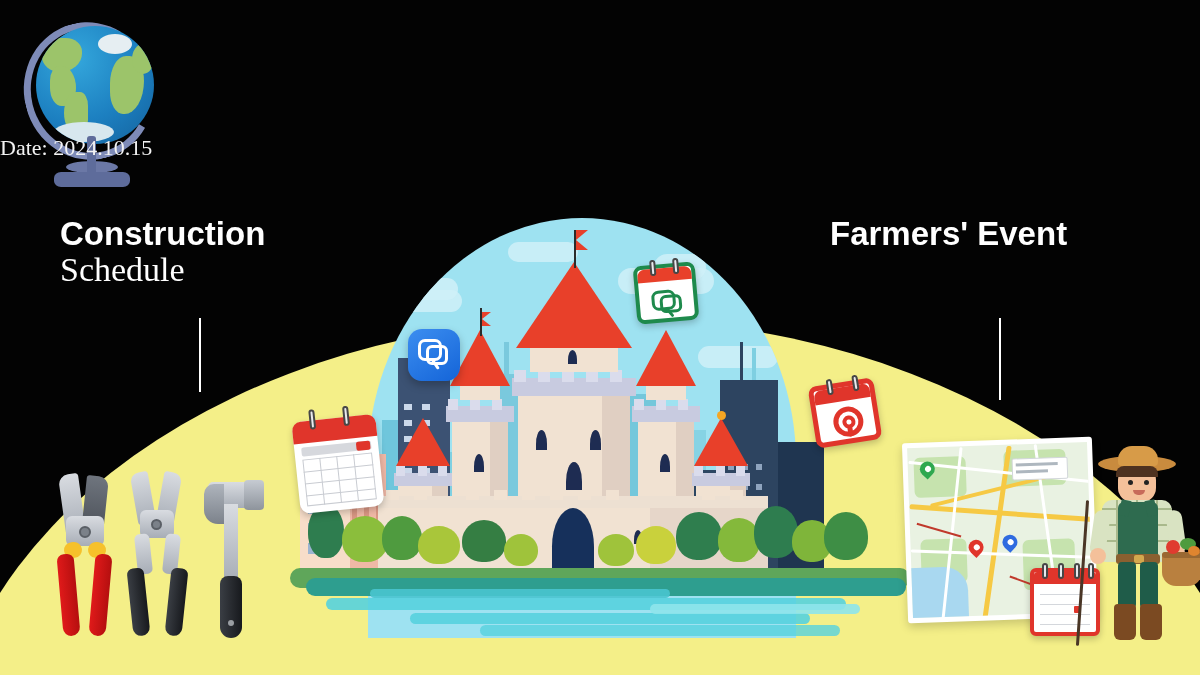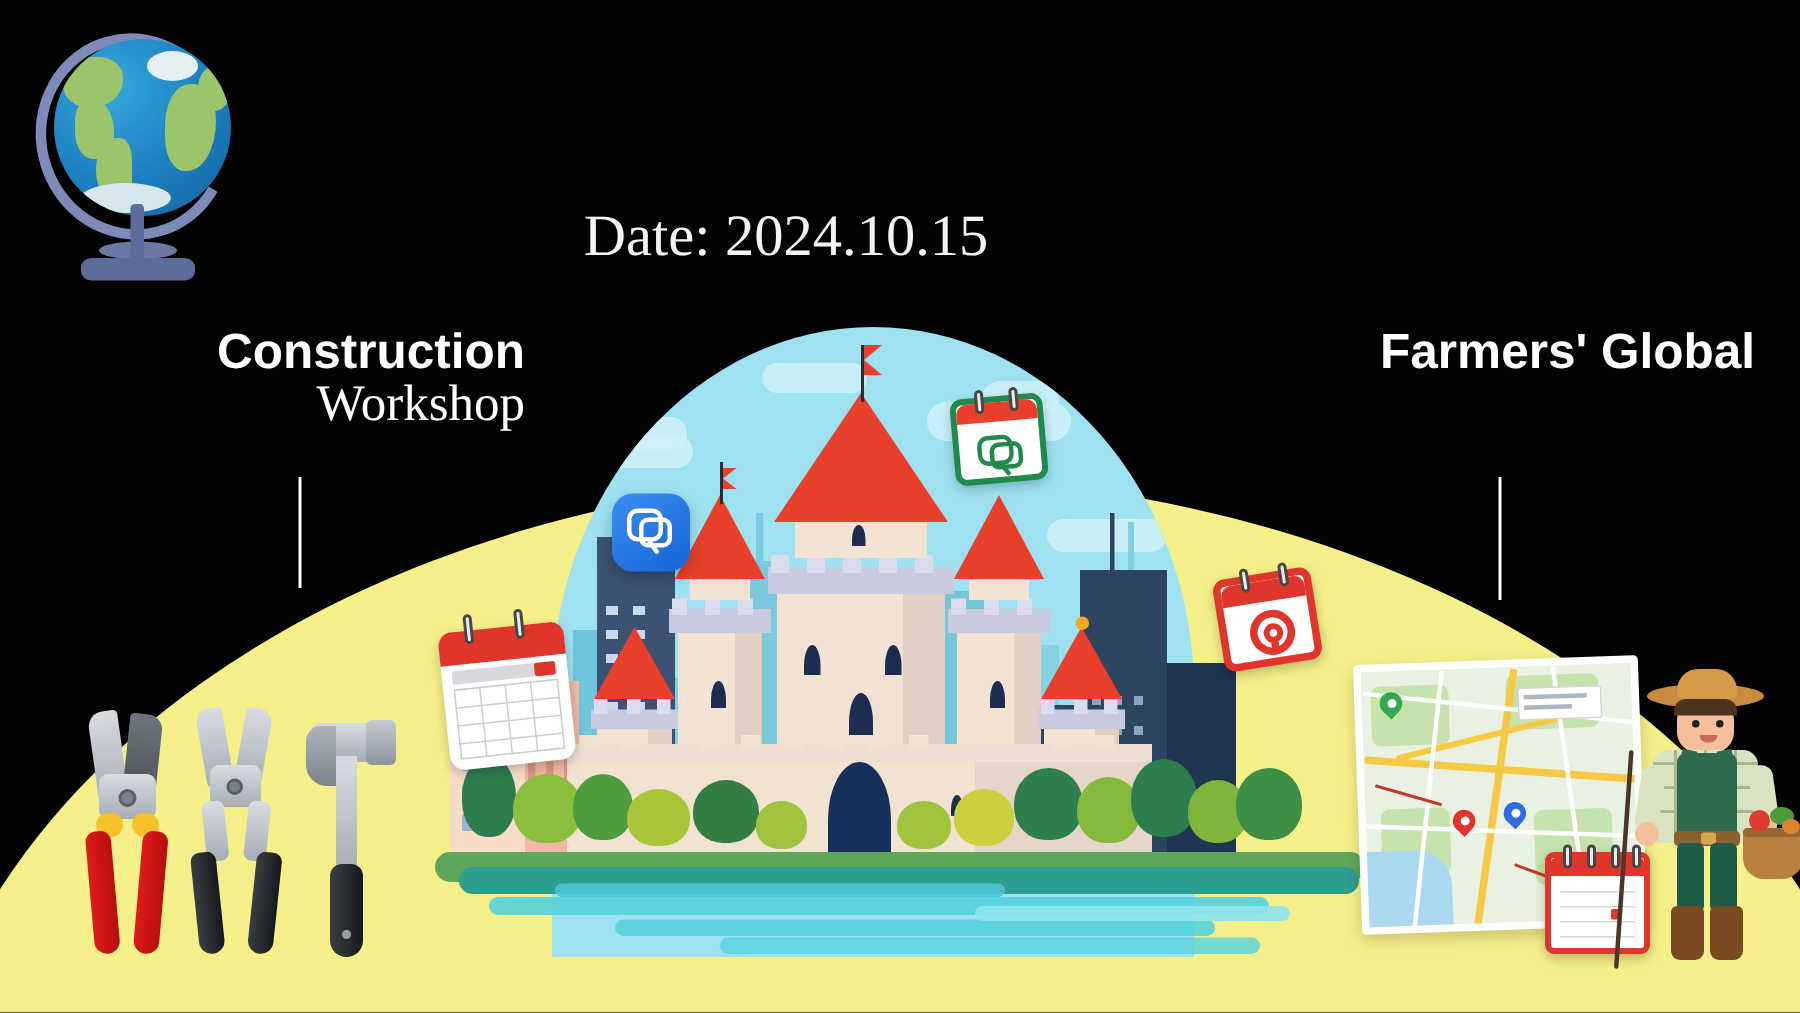--- a/index.html
+++ b/index.html
@@ -23,24 +23,24 @@
     overflow:hidden;
   }
   .sky-dome .cloud{position:absolute;background:#CFF0F8;border-radius:40px;opacity:.85;}
   
   .title{
     position:absolute;left:0;top:54px;width:1200px;text-align:center;
     color:#fff;font-size:58px;font-weight:bold;letter-spacing:-0.5px;
     line-height:1.05;
   }
   .subtitle{
-    position:absolute;left:0;top:135px;width:1048px;text-align:center;
-    color:#f3f3f3;font-family:"Liberation Serif", serif;font-size:39px;
-  }
-  .side-label{position:absolute;text-align:right;color:#fff;line-height:1.08;}
+    position:absolute;left:0;top:135px;width:1048px;
+    color:#f3f3f3;font-family:"Liberation Serif", serif;font-size:22px;
+  }
+  .side-label{position:absolute;text-align:left;color:#fff;line-height:1.08;}
   .side-label .l1{font-size:33px;font-weight:bold;display:block;}
   .side-label .l2{font-size:33px;display:block;}
   #label-left{left:60px;top:216px;width:290px;}
   #label-left .l2{font-family:"Liberation Serif", serif;font-size:34px;}
   #label-right{left:830px;top:216px;width:340px;}
   #label-right .l2{font-weight:bold;}
   .connector{position:absolute;width:2px;background:#ffffff;}
   #conn-left{left:199px;top:318px;height:74px;}
   #conn-right{left:999px;top:318px;height:82px;}
 
@@ -302,26 +302,26 @@
     </div>
     <div class="globe-foot"></div>
     <div class="globe-stem"></div>
     <div class="globe-base"></div>
   </div>
 
   <div class="subtitle">Date: 2024.10.15</div>
 
   <div class="side-label" id="label-left">
     <span class="l1">Construction</span>
-    <span class="l2">Workshop</span>
+    <span class="l2">Schedule</span>
   </div>
   <div class="connector" id="conn-left"></div>
 
   <div class="side-label" id="label-right">
-    <span class="l1">Farmers' Global</span>
+    <span class="l1">Farmers' Event</span>
   </div>
   <div class="connector" id="conn-right"></div>
 
   <div class="appicon" style="left:408px;top:329px;width:52px;height:52px;background:linear-gradient(145deg,#3C8EF0,#1464D8);">
     <div class="glyph" style="left:10px;top:10px;width:24px;height:22px;"></div>
     <div class="glyph" style="left:18px;top:16px;width:22px;height:20px;border-radius:6px;"></div>
     <div style="position:absolute;left:26px;top:30px;width:3px;height:11px;background:#fff;transform:rotate(-35deg);border-radius:2px;"></div>
   </div>
 
   <div class="cal" style="left:635px;top:264px;width:62px;height:58px;border:4px solid #1E8A4C;transform:rotate(-5deg);">

